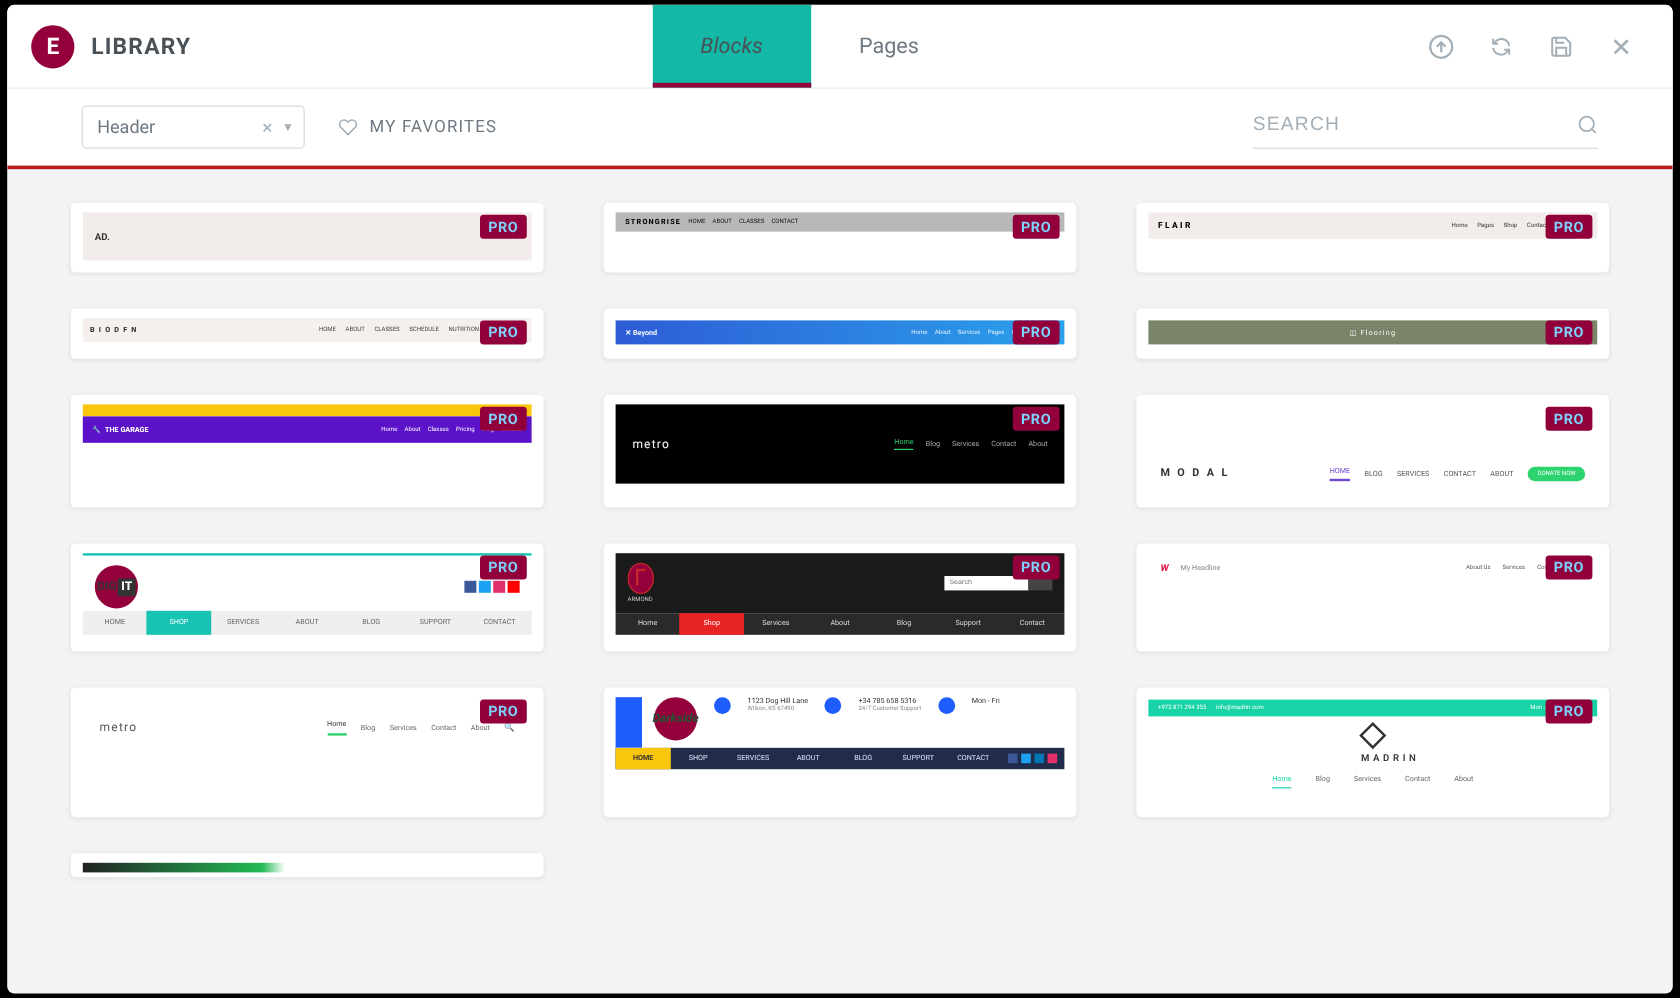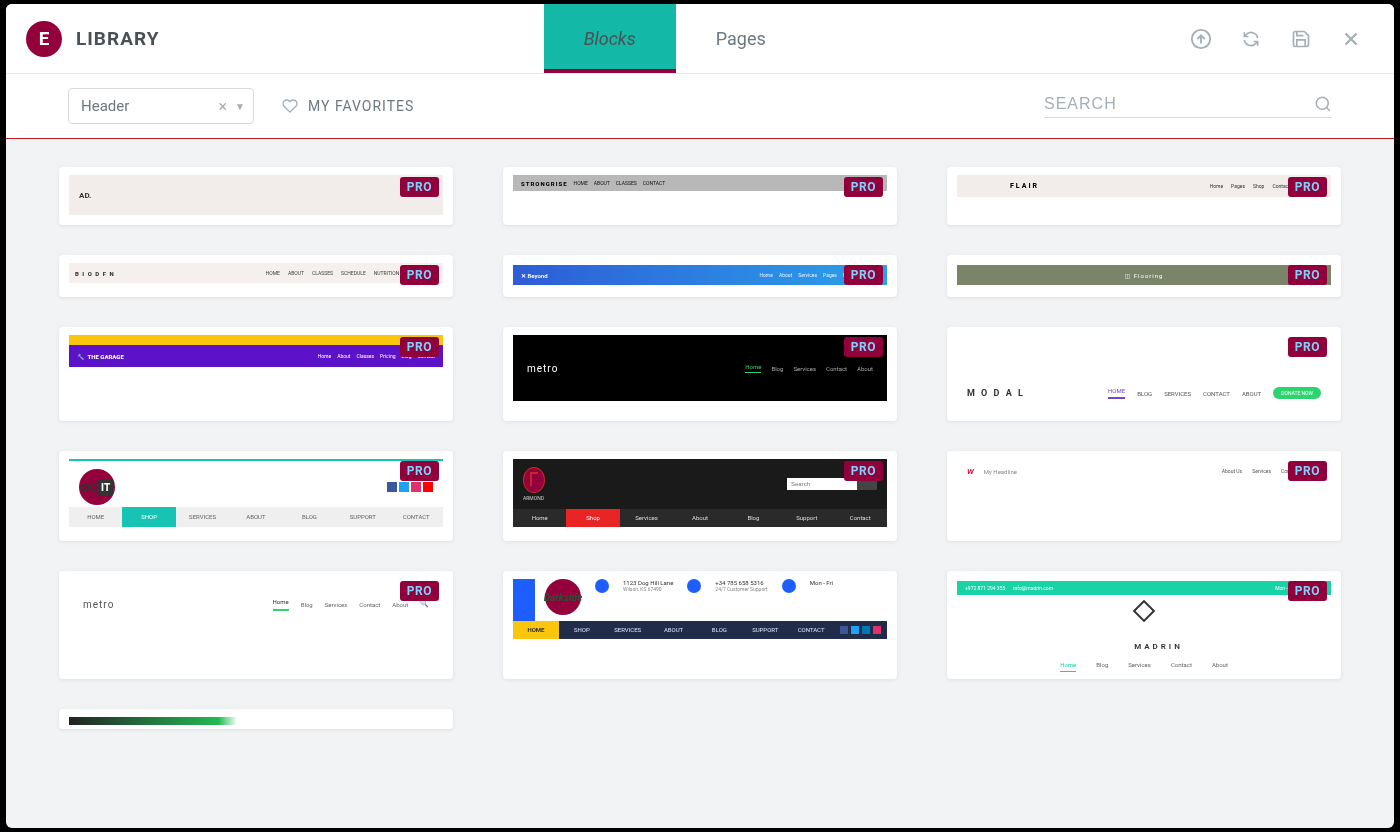--- a/index.html
+++ b/index.html
@@ -52,23 +52,23 @@
   content: ''; position: absolute; bottom: 0; left: 0; right: 0;
   height: 4px; background: #93003c;
 }
 .header-actions { display: flex; gap: 28px; align-items: center; padding-right: 12px; }
 .header-icon {
   width: 22px; height: 22px; color: #a4afb7; cursor: pointer;
   display: flex; align-items: center; justify-content: center;
 }
 .subbar {
   background: #fff;
-  display: flex; align-items: center;
+  display: flex; 
   padding: 14px 62px;
-  border-bottom: 1px solid #b91c1c;
+  border-bottom: 3px solid #b91c1c;
 }
 .category-select {
   display: flex; align-items: center;
   border: 1px solid #d5dadf; border-radius: 4px;
   height: 36px; padding: 0 8px 0 12px;
   min-width: 186px;
   background: #fff;
 }
 .category-select .label { font-size: 15px; color: #6d7882; flex: 1; }
 .category-select .clear { color: #a4afb7; font-size: 16px; padding: 0 6px; cursor: pointer; }
@@ -117,21 +117,21 @@
 
 .pv2 { height: 30px; padding: 8px 10px 0; }
 .pv2 .bar { background: #b8b8b8; height: 16px; display: flex; align-items: center; padding: 0 8px; gap: 6px; }
 .pv2 .logo2 { font-size: 6px; font-weight: 800; color: #000; letter-spacing: 1px; }
 .pv2 .lnk { font-size: 5px; color: #111; }
 .pv2 .sp { flex: 1; }
 .pv2 .btn { background: #1e5eff; width: 30px; height: 10px; }
 
 .pv3 { height: 30px; padding: 8px 10px 0; }
 .pv3 .bar { background: #f2edea; height: 22px; display: flex; align-items: center; padding: 0 8px; justify-content: space-between; }
-.pv3 .l { font-size: 7px; font-weight: 800; letter-spacing: 2px; margin-left: 45px; }
+.pv3 .l { font-size: 7px; font-weight: 800; letter-spacing: 2px; }
 .pv3 .r { display: flex; gap: 8px; align-items: center; }
 .pv3 .r span { font-size: 5px; color: #333; }
 .pv3 .r .cta { background: #111; color: #fff; padding: 2px 6px; font-size: 5px; }
 
 .pv4 { height: 30px; padding: 8px 10px 0; }
 .pv4 .bar { background: #f5f0ed; height: 20px; display: flex; align-items: center; padding: 0 6px; gap: 8px; }
 .pv4 .l { font-size: 6px; font-weight: 800; letter-spacing: 1px; color: #333; }
 .pv4 .sp { flex: 1; }
 .pv4 .lnk { font-size: 5px; color: #444; }
 
@@ -219,21 +219,21 @@
 .pv14 .socblk { display: flex; gap: 3px; padding: 0 6px; align-items: center; }
 .pv14 .sq { width: 8px; height: 8px; background: #3b5998; }
 
 .pv15 { height: 108px; padding: 10px 10px 0; }
 .pv15 .top { background: #17d3a6; height: 14px; display: flex; align-items: center; padding: 0 8px; gap: 8px; font-size: 5px; color: #fff; }
 .pv15 .top .sp { flex: 1; }
 .pv15 .logoarea { display: flex; flex-direction: column; align-items: center; padding: 8px 0 4px; }
 .pv15 .diamond {
   width: 16px; height: 16px; border: 2px solid #333; transform: rotate(45deg);
 }
-.pv15 .brand { font-size: 8px; letter-spacing: 3px; color: #333; margin-top: 23px; font-weight: 600; padding-left: 29px; }
+.pv15 .brand { font-size: 8px; letter-spacing: 3px; color: #333; margin-top: 6px; font-weight: 600; padding-left: 29px; }
 .pv15 .nav { display: flex; justify-content: center; gap: 20px; margin-top: 6px; }
 .pv15 .nav span { font-size: 6px; color: #666; padding-bottom: 3px; }
 .pv15 .nav span.a { color: #17d3a6; border-bottom: 1px solid #17d3a6; }
 
 .pv16 { height: 20px; padding: 8px 10px 0; }
 .pv16 .sliver { height: 8px; background: linear-gradient(90deg,#222 0%,#2b5 40%,#fff 45%); }
 </style>
 </head>
 <body>
 

